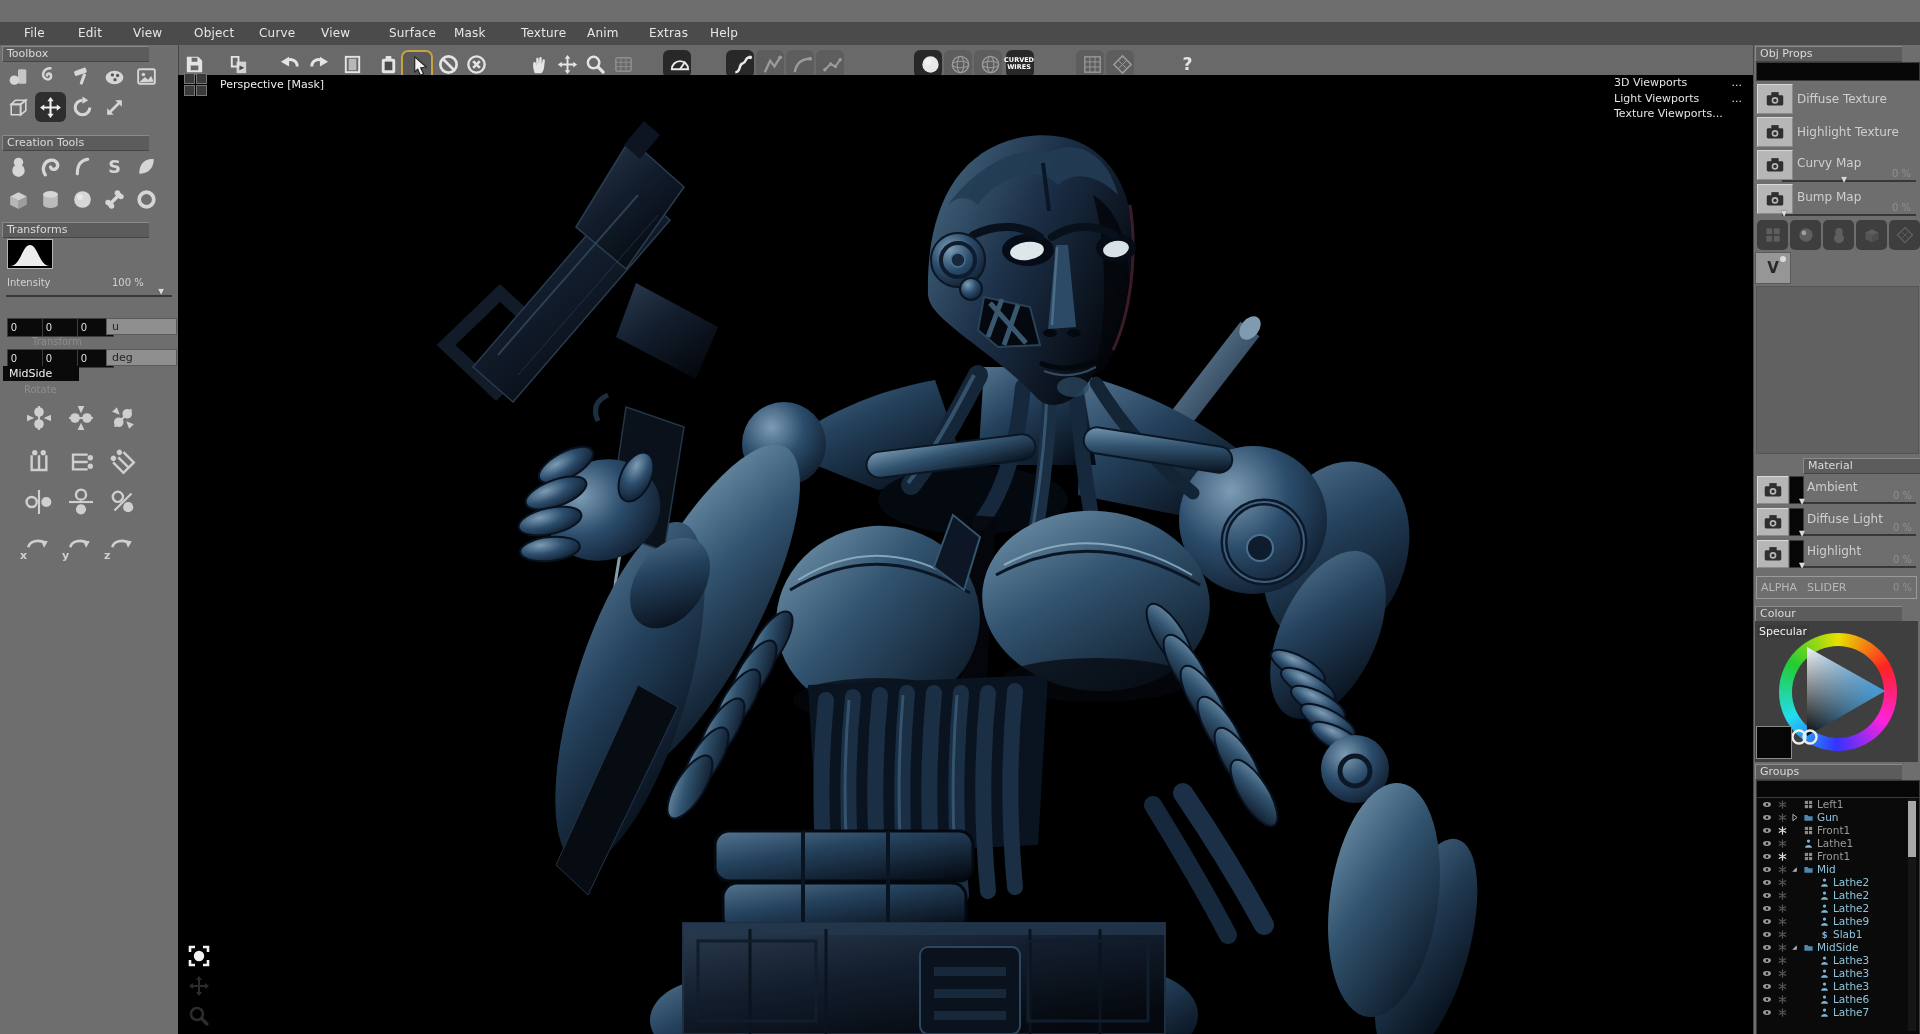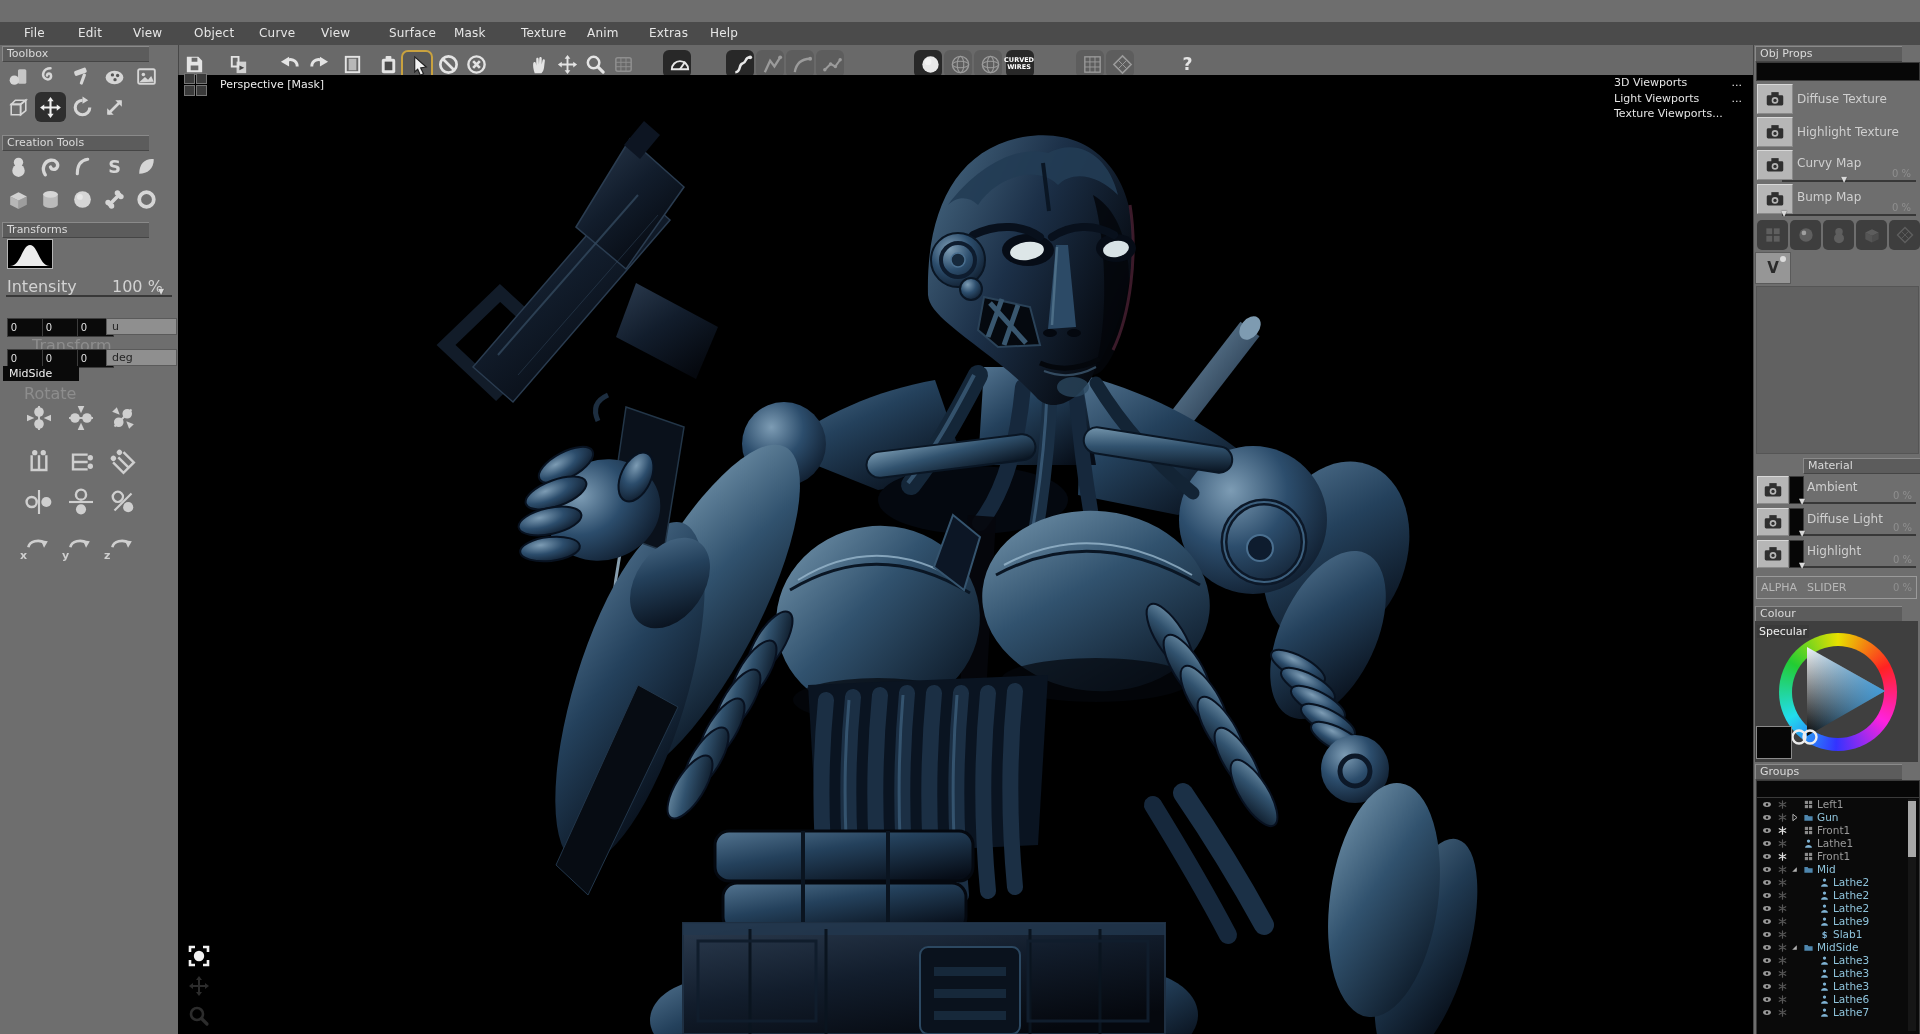--- a/index.html
+++ b/index.html
@@ -30,21 +30,21 @@
   #leftpanel{position:absolute;left:0;top:45px;width:178px;height:989px;background:#6e6e6e;border-right:1px solid #474747;}
   #rightpanel{position:absolute;left:1753px;top:45px;width:167px;height:989px;background:#6e6e6e;border-left:1px solid #474747;}
   .phead{position:absolute;height:14px;background:#5c5c5c;border-top:1px solid #8a8a8a;border-left:1px solid #8a8a8a;border-bottom:1px solid #454545;color:#dadada;font-size:11px;padding:0 0 0 4px;line-height:14px;}
   .pbtn{position:absolute;width:31px;height:30px;color:#d6d6d6;display:flex;align-items:center;justify-content:center;}
   .pbtn svg{width:25px;height:25px;}
   .pressed{background:#2e2e2e;border-radius:6px;color:#f0f0f0;}
   .xbtn{position:absolute;width:38px;height:40px;color:#cfcfcf;display:flex;align-items:center;justify-content:center;}
   .xbtn svg{width:32px;height:32px;}
   .numin{position:absolute;width:30px;height:15px;background:#0a0a0a;border:1px solid #3c3c3c;color:#e8e8e8;font-size:10.5px;line-height:15px;padding-left:3px;}
   .unitbox{position:absolute;width:64px;height:15px;background:#8f8f8f;border:1px solid #5a5a5a;color:#242424;font-size:11px;line-height:15px;padding-left:5px;}
-  .lbl{position:absolute;font-size:16px;color:#d2d2d2;}
+  .lbl{position:absolute;font-size:10px;color:#d2d2d2;}
   .sliderline{position:absolute;height:2px;background:#383838;}
   .sthumb{position:absolute;font-size:8px;color:#d9d9d9;text-shadow:0 0 1px #111;}
   
   .blackfield{position:absolute;background:#070707;border:1px solid #3a3a3a;}
   .texthumb{position:absolute;width:34px;height:28px;background:#b6b6b6;border:1px solid #8a8a8a;border-top-color:#d8d8d8;border-left-color:#d8d8d8;display:flex;align-items:center;justify-content:center;color:#2f2f2f;}
   .texthumb svg{width:22px;height:22px;}
   .rowlabel{position:absolute;font-size:12px;color:#cfcfcf;}
   .pctlabel{position:absolute;font-size:10px;color:#8f8f8f;}
   .presetbtn{position:absolute;width:31px;height:30px;background:#3e3e3e;border-radius:5px;color:#5f5f5f;display:flex;align-items:center;justify-content:center;}
   .presetbtn svg{width:20px;height:20px;}

